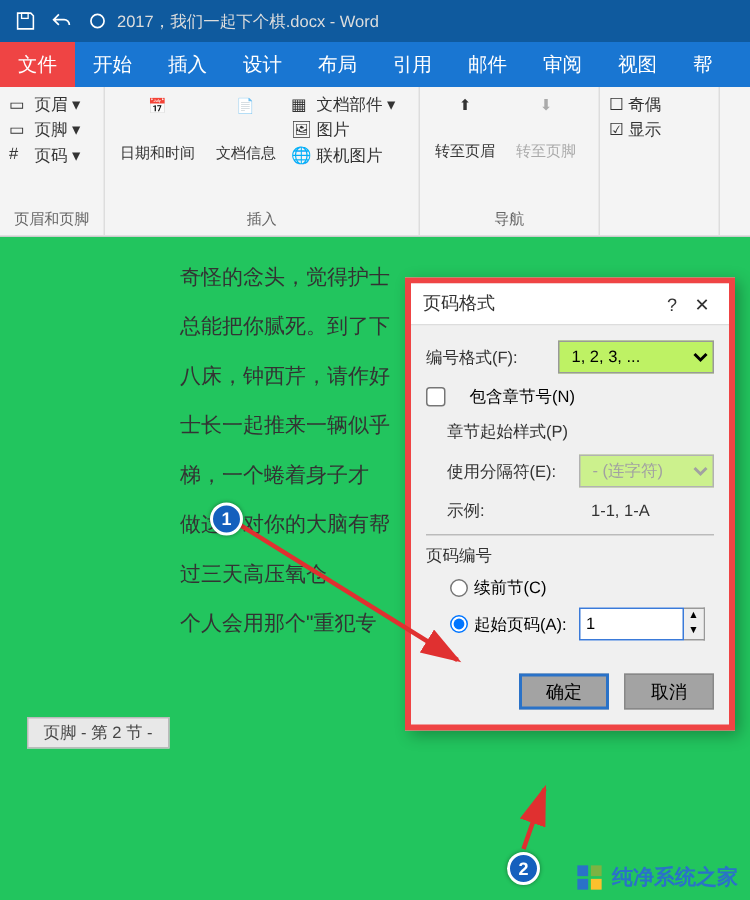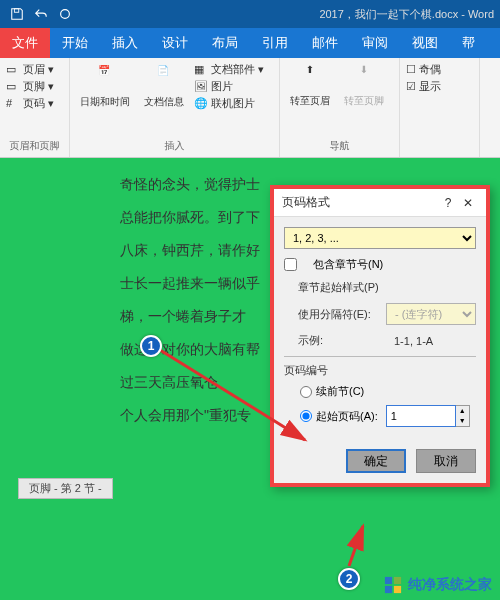--- a/index.html
+++ b/index.html
@@ -1,20 +1,20 @@
 <!DOCTYPE html>
 <html><head>
 <meta charset="utf-8">
 <style>
 *{box-sizing:border-box;margin:0;padding:0;font-family:"Microsoft YaHei","SimSun",sans-serif}
 body{width:500px;height:600px;overflow:hidden;background:#fff;position:relative}
 .titlebar{background:#0f5a9e;height:28px;display:flex;align-items:center;color:#fff;font-size:11px;padding:0 6px}
 .tb-btn{width:22px;height:22px;display:flex;align-items:center;justify-content:center;margin-right:2px;color:#fff}
 .tb-btn svg{width:14px;height:14px;fill:#fff;stroke:#fff}
-.tb-title{flex:1;text-align:right;color:#ddd}
+.tb-title{flex:1;text-align:left;color:#ddd}
 .menubar{background:#1976d2;height:30px;display:flex;align-items:center;color:#fff;font-size:13px}
 .menubar .tab{padding:0 12px;height:30px;display:flex;align-items:center}
 .menubar .tab.first{background:#ef4444}
 .ribbon{background:#f4f4f4;border-bottom:1px solid #ccc;height:100px;display:flex;font-size:11px;color:#333;overflow:hidden}
 .rgroup{border-right:1px solid #ddd;padding:4px 6px;display:flex;flex-direction:column;justify-content:space-between}
 .rgroup .label{font-size:10px;color:#666;text-align:center;margin-top:2px}
 .rbtns{display:flex;gap:6px}
 .rstack{display:flex;flex-direction:column;gap:2px}
 .ritem{display:flex;align-items:center;gap:3px;white-space:nowrap;font-size:11px;color:#333}
 .ritem.big{flex-direction:column;gap:2px;align-items:center;justify-content:center;font-size:10px;text-align:center;padding:2px 4px}
@@ -25,21 +25,21 @@
 .doctext{position:absolute;left:120px;top:10px;width:360px;font-size:14px;line-height:33px;color:#333;font-family:SimSun}
 .footer-label{position:absolute;left:18px;top:320px;background:#e8e8e8;border:1px solid #bbb;padding:2px 10px;font-size:11px;color:#444}
 .dialog{position:absolute;left:270px;top:185px;width:220px;background:#f0f0f0;border:4px solid #ef4444;box-shadow:3px 3px 10px rgba(0,0,0,.3);font-size:12px}
 .dlg-title{background:#fff;height:28px;display:flex;align-items:center;padding:0 8px;border-bottom:1px solid #ddd;color:#333;font-size:12px}
 .dlg-title .sp{flex:1}
 .dlg-close{width:20px;height:20px;display:flex;align-items:center;justify-content:center;cursor:pointer}
 .dlg-body{padding:10px 10px 8px}
 .row{display:flex;align-items:center;margin-bottom:8px;gap:6px}
 .row label{flex:0 0 82px;font-size:11px;color:#333}
 .row .field{flex:1}
-select,input[type=text]{width:100%;height:22px;border:1px solid #999;background:#fef9c3;font-size:11px;padding:0 4px}
+select,input[type=text]{width:100%;height:22px;border:1px solid #999;background:#bef264;font-size:11px;padding:0 4px}
 .chk{display:flex;align-items:center;gap:16px;font-size:11px}
 .chk input{width:13px;height:13px}
 .indent{margin-left:14px}
 fieldset{border:none;border-top:1px solid #bbb;padding-top:6px;margin-top:4px}
 fieldset .legend{font-size:11px;color:#333;margin-bottom:6px}
 .radio-row{display:flex;align-items:center;gap:4px;font-size:11px;margin-bottom:6px;margin-left:16px}
 .radio-row input[type=radio]{width:12px;height:12px}
 .spin{display:flex;align-items:center;margin-left:4px}
 .spin input{width:70px;background:#fff;border:1px solid #3a7ad9}
 .spin .ar{width:14px;display:flex;flex-direction:column;border:1px solid #999;border-left:none}
@@ -160,20 +160,21 @@
 
 <div class="dialog">
   <div class="dlg-title">
     <span>页码格式</span>
     <span class="sp"></span>
     <span class="dlg-close">?</span>
     <span class="dlg-close">✕</span>
   </div>
   <div class="dlg-body">
     <div class="row">
+      <label>编号格式(F):</label>
       <div class="field"><select><option>1, 2, 3, ...</option></select></div>
     </div>
     <div class="chk">
         <input type="checkbox" style="">
         <span>包含章节号(N)</span>
       </div>
     <div class="indent" style="margin-top:8px">
       <div class="row">
         <label>章节起始样式(P)</label>
       </div>

